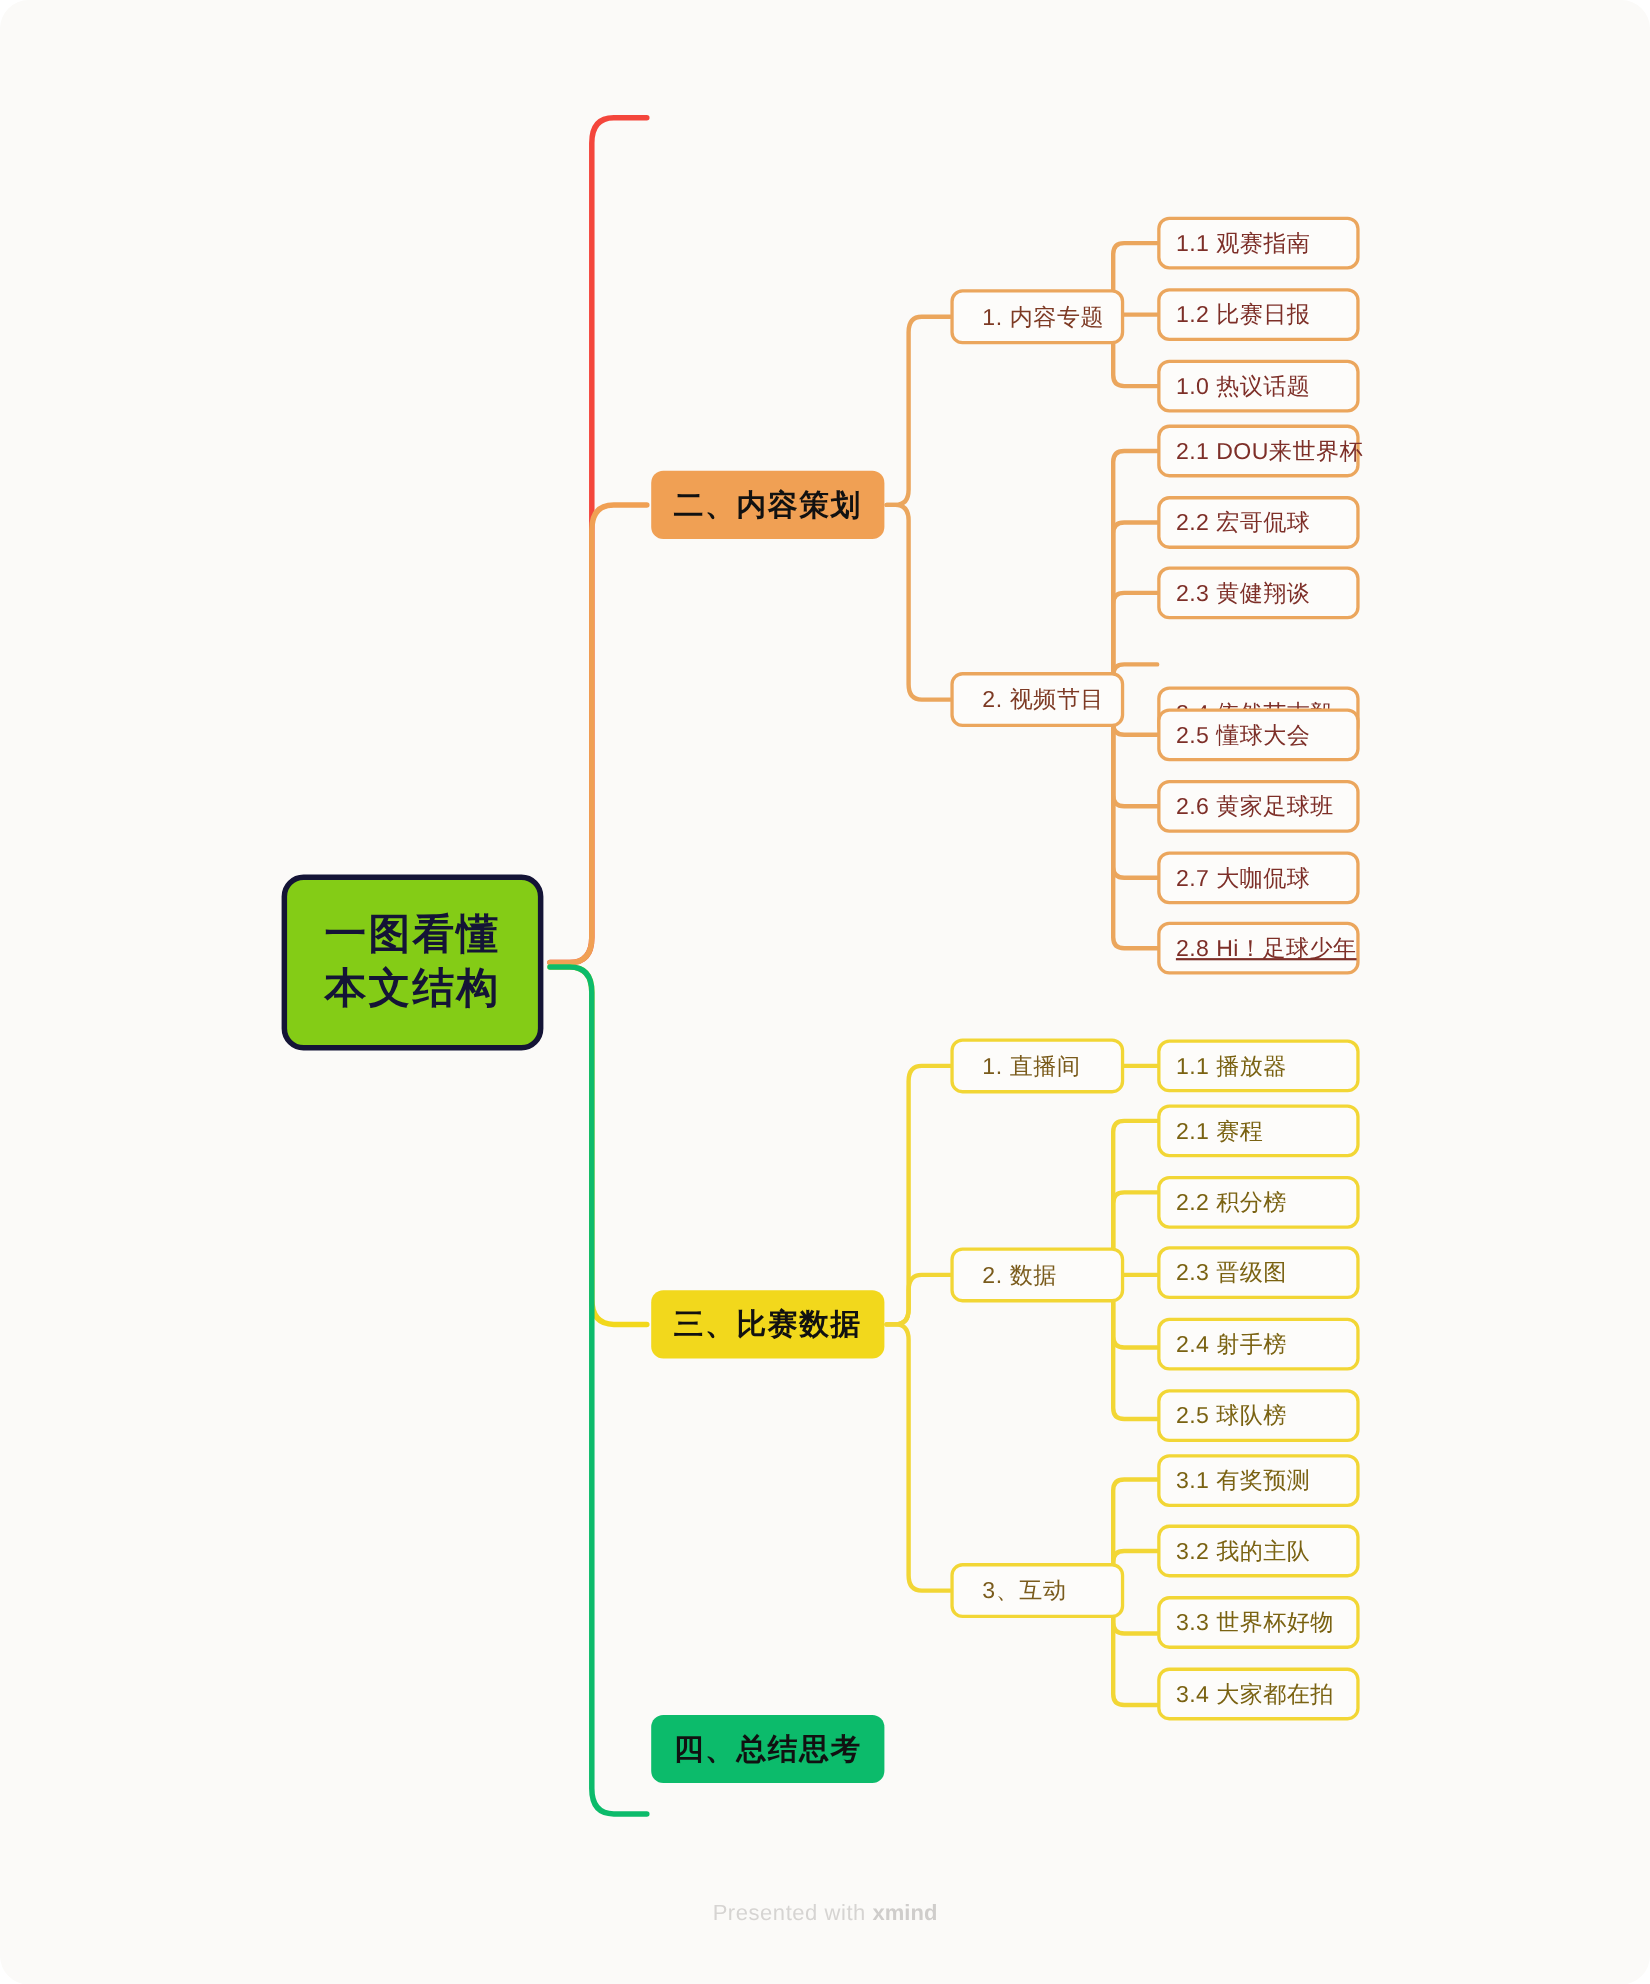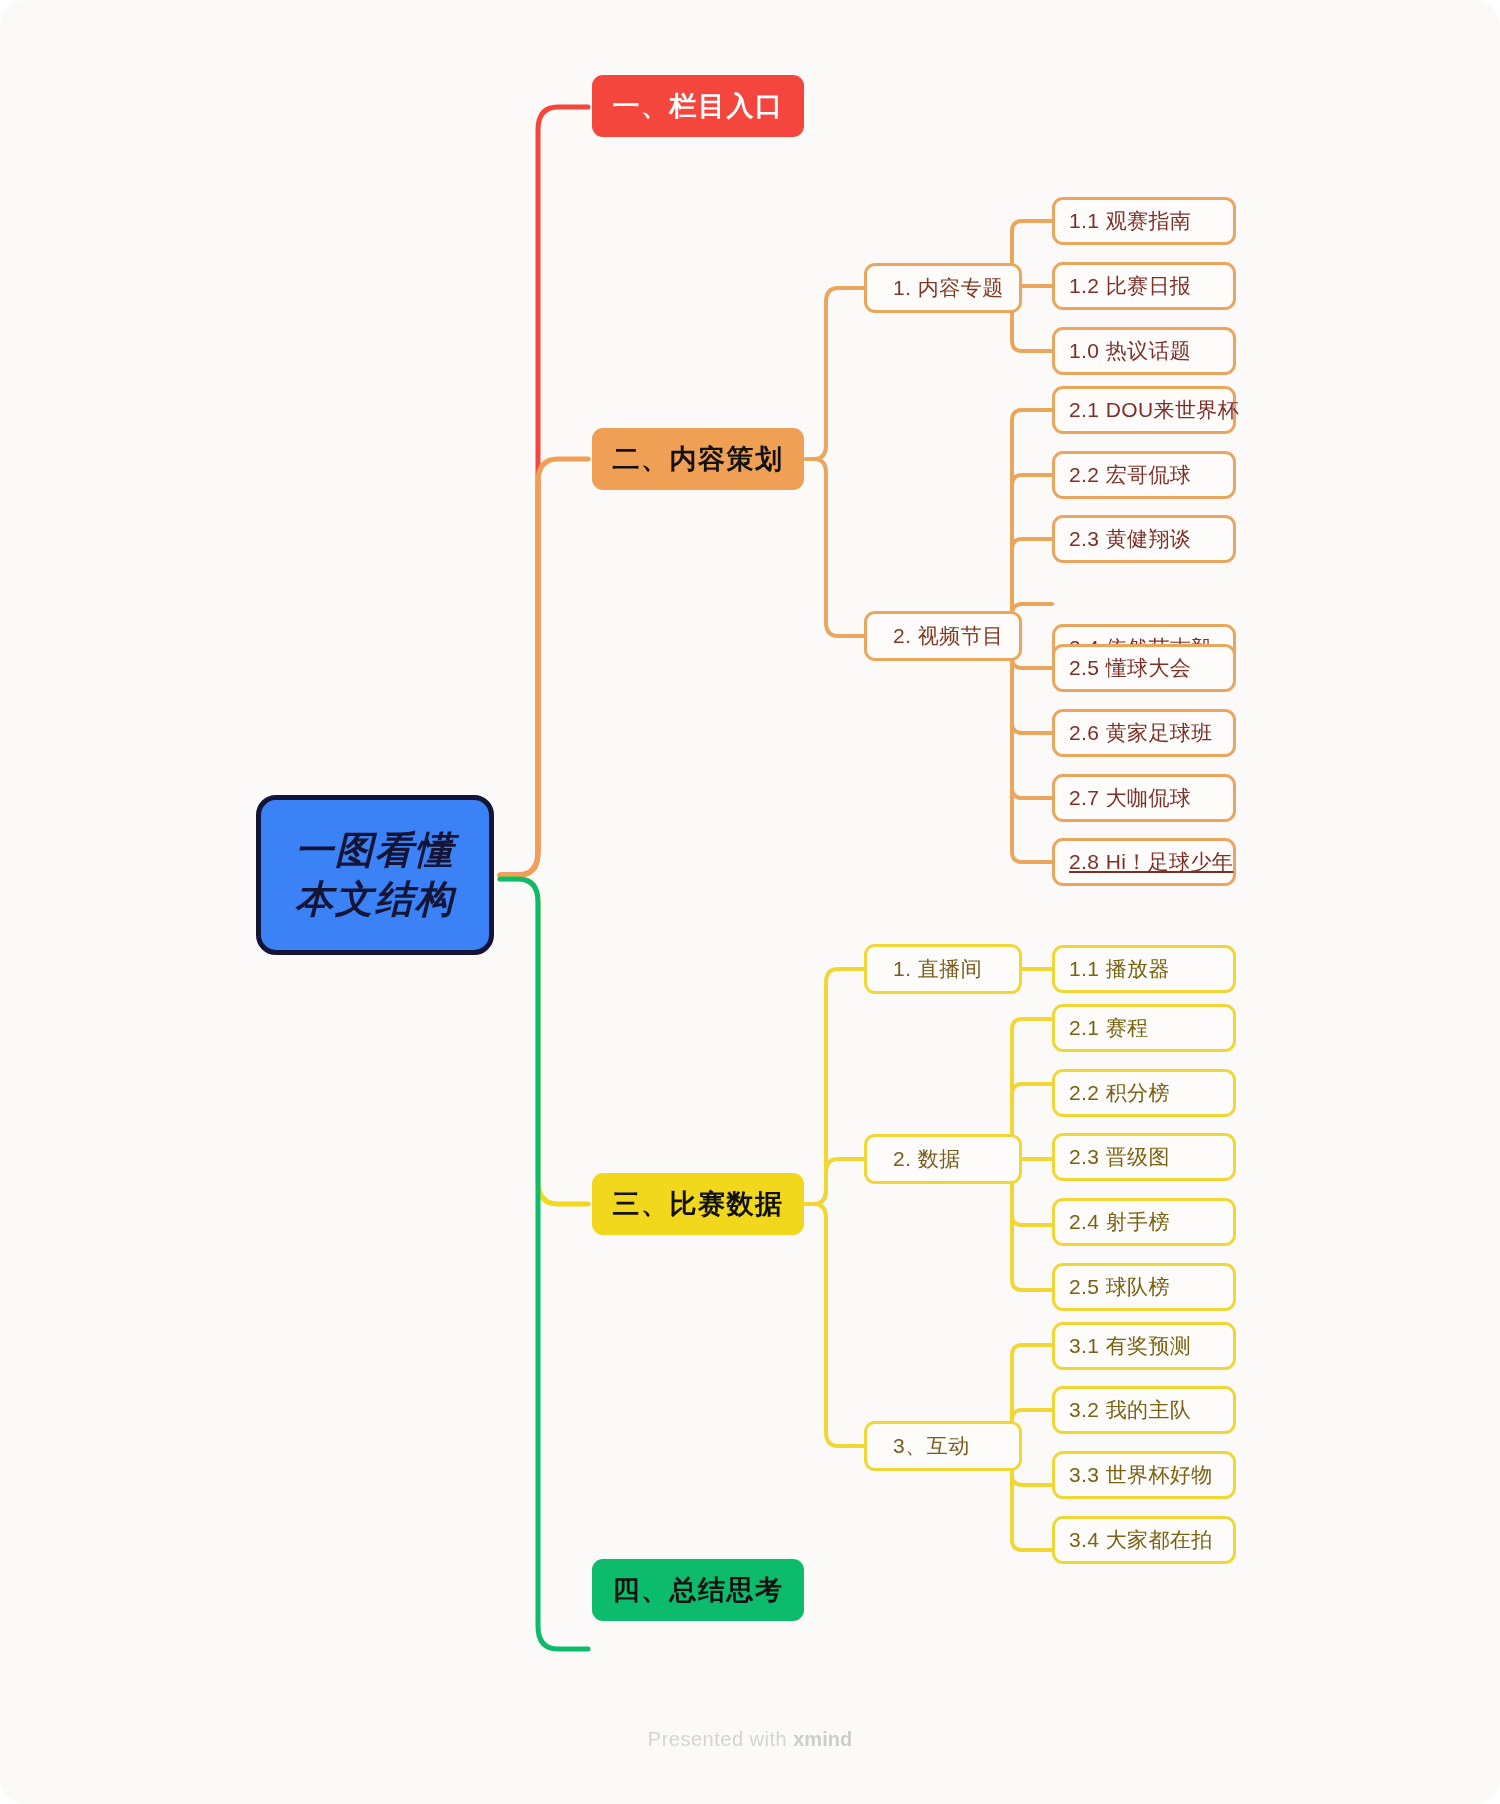--- a/index.html
+++ b/index.html
@@ -33,31 +33,30 @@
   
   .root-node {
     position: absolute;
     left: 256px;
     top: 795px;
     width: 238px;
     height: 160px;
     box-sizing: border-box;
     border: 5px solid #141436;
     border-radius: 20px;
-    background: #3b82f6;
+    background: #84cc16;
     display: flex;
     flex-direction: column;
     align-items: center;
     justify-content: center;
     color: #141436;
     font-weight: bold;
     font-size: 38px;
     line-height: 1.28;
     letter-spacing: 2px;
-    font-style: italic;
   }
 
   
   .branch {
     position: absolute;
     box-sizing: border-box;
     height: 62px;
     width: 212px;
     border-radius: 11px;
     display: flex;
@@ -181,23 +180,20 @@
     <path d="M 996 1446 L 1002 1446 Q 1012 1446 1012 1436 L 1012 1420 Q 1012 1410 1022 1410 L 1052 1410" fill="none" stroke="#f2d635" stroke-width="4" stroke-linecap="round"></path>
     <path d="M 996 1446 L 1002 1446 Q 1012 1446 1012 1456 L 1012 1475 Q 1012 1485 1022 1485 L 1052 1485" fill="none" stroke="#f2d635" stroke-width="4" stroke-linecap="round"></path>
     <path d="M 996 1446 L 1002 1446 Q 1012 1446 1012 1456 L 1012 1540 Q 1012 1550 1022 1550 L 1052 1550" fill="none" stroke="#f2d635" stroke-width="4" stroke-linecap="round"></path>
   </svg>
 
   <div class="root-node">
     <span>一图看懂</span>
     <span>本文结构</span>
   </div>
 
-  <div class="branch b1">
-    <span>一、栏目入口</span>
-  </div>
   <div class="branch b2">
     <span>二、内容策划</span>
   </div>
   <div class="branch b3">
     <span>三、比赛数据</span>
   </div>
   <div class="branch b4">
     <span>四、总结思考</span>
   </div>
 

